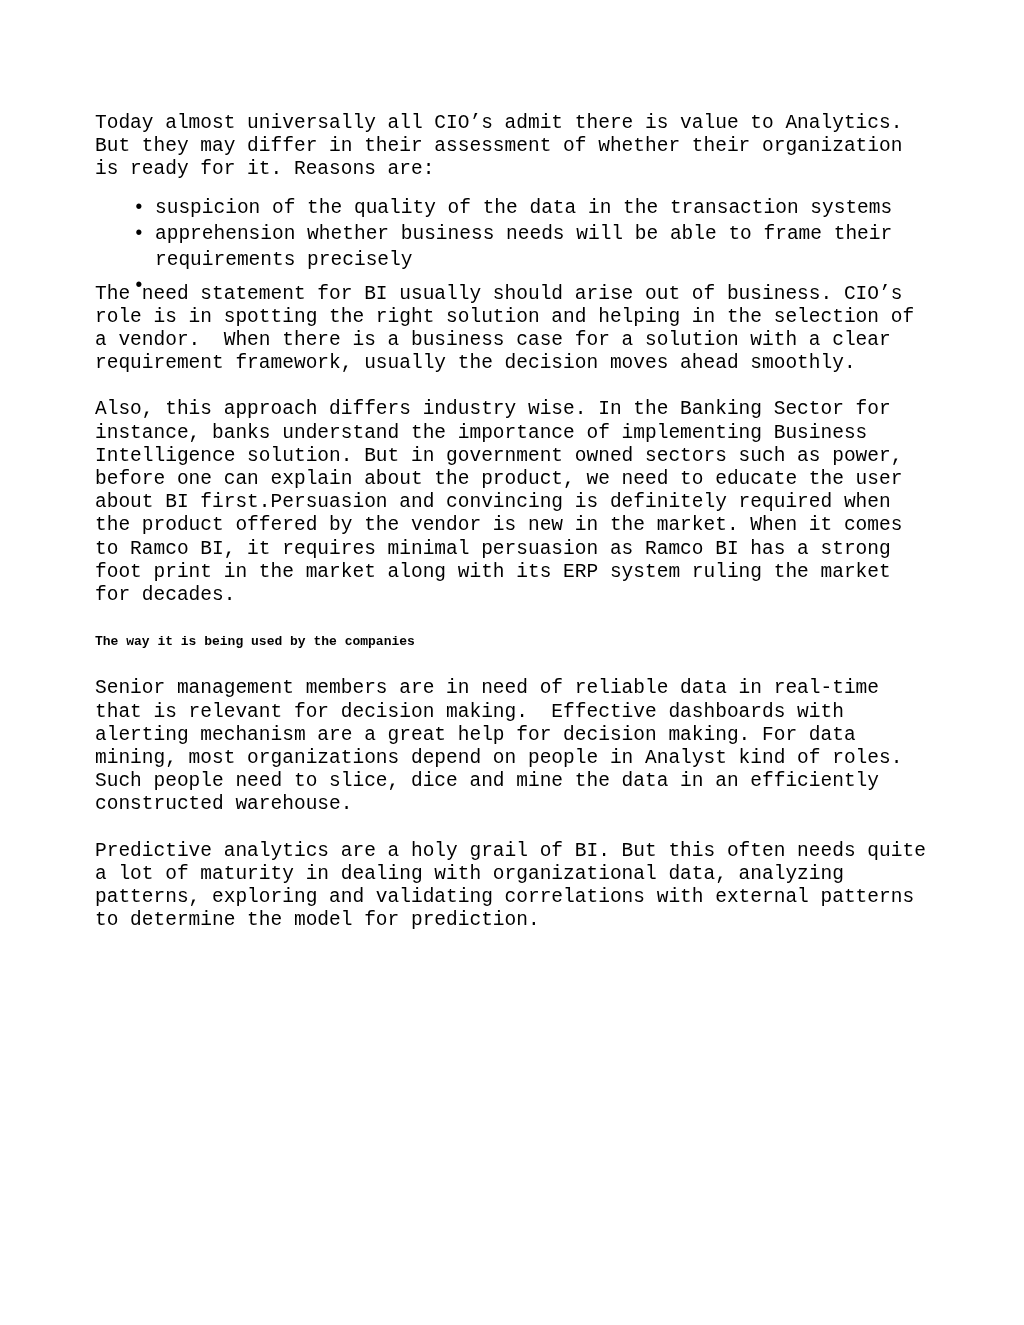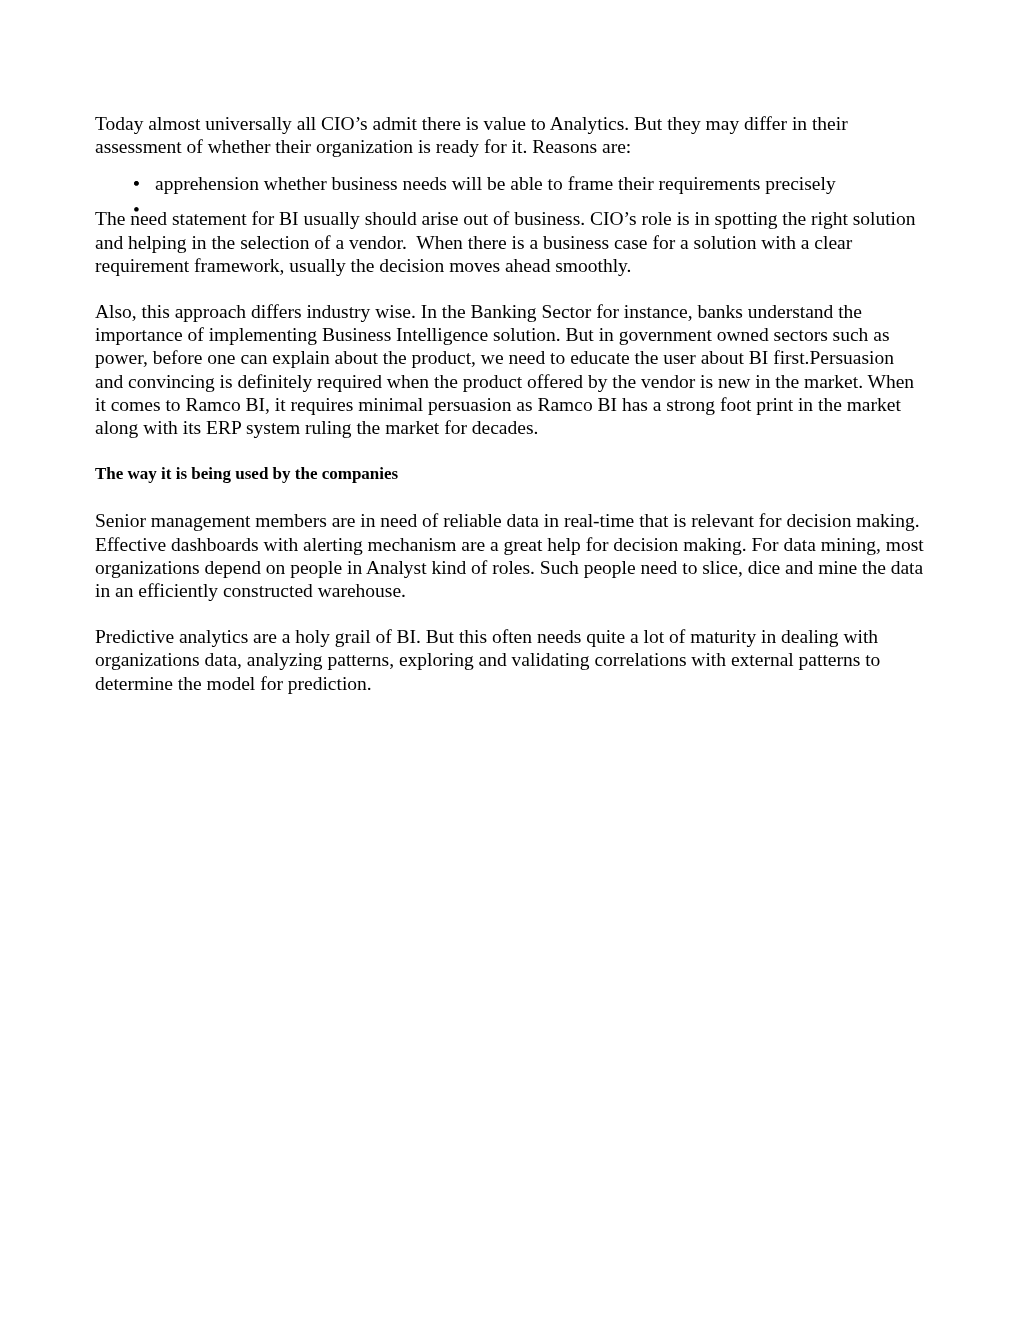--- a/index.html
+++ b/index.html
@@ -6,21 +6,21 @@
     margin: 0;
     padding: 0;
     background: #ffffff;
   }
   .page {
     position: relative;
     width: 1024px;
     height: 1325px;
     background: #ffffff;
     overflow: hidden;
-    font-family: Liberation Serif, serif;
+    font-family: Liberation Mono, monospace;
   }
   .content {
     position: absolute;
     left: 95px;
     top: 112px;
     width: 832px;
     color: #000000;
     font-size: 19.5px;
     line-height: 23.2px;
   }
@@ -40,51 +40,52 @@
     position: relative;
     padding-left: 60px;
     line-height: 26px;
   }
   .bullet-glyph {
     position: absolute;
     left: 38px;
     top: 0;
   }
   .heading {
-    font-size: 17px;
+    font-size: 13px;
     font-weight: bold;
     margin: 0 0 24px 0;
     line-height: 23.2px;
   }
 </style>
 </head>
 <body>
 
 <div class="page">
   <div class="content">
 
     <p class="para para-intro">Today almost universally all CIO’s admit there is value to Analytics. But they may differ in their assessment of whether their organization is ready for it. Reasons are:</p>
 
     <ul class="bullets">
       <li class="bullet-item">
         <span class="bullet-glyph">•</span>
+        <span>suspicion of the quality of the data in the transaction systems</span>
       </li>
       <li class="bullet-item">
         <span class="bullet-glyph">•</span>
         <span>apprehension whether business needs will be able to frame their requirements precisely</span>
       </li>
       <li class="bullet-item">
         <span class="bullet-glyph">•</span>
       </li>
     </ul>
 
     <p class="para">The need statement for BI usually should arise out of business. CIO’s role is in spotting the right solution and helping in the selection of a vendor.  When there is a business case for a solution with a clear requirement framework, usually the decision moves ahead smoothly.</p>
 
     <p class="para">Also, this approach differs industry wise. In the Banking Sector for instance, banks understand the importance of implementing Business Intelligence solution. But in government owned sectors such as power, before one can explain about the product, we need to educate the user about BI first.Persuasion and convincing is definitely required when the product offered by the vendor is new in the market. When it comes to Ramco BI, it requires minimal persuasion as Ramco BI has a strong foot print in the market along with its ERP system ruling the market for decades.</p>
 
     <h2 class="heading">The way it is being used by the companies</h2>
 
     <p class="para">Senior management members are in need of reliable data in real-time that is relevant for decision making.  Effective dashboards with alerting mechanism are a great help for decision making. For data mining, most organizations depend on people in Analyst kind of roles. Such people need to slice, dice and mine the data in an efficiently constructed warehouse.</p>
 
-    <p class="para">Predictive analytics are a holy grail of BI. But this often needs quite a lot of maturity in dealing with organizations data, analyzing patterns, exploring and validating correlations with external patterns to determine the model for prediction.</p>
+    <p class="para">Predictive analytics are a holy grail of BI. But this often needs quite a lot of maturity in dealing with organizational data, analyzing patterns, exploring and validating correlations with external patterns to determine the model for prediction.</p>
 
   </div>
 </div>
 
 </body></html>

